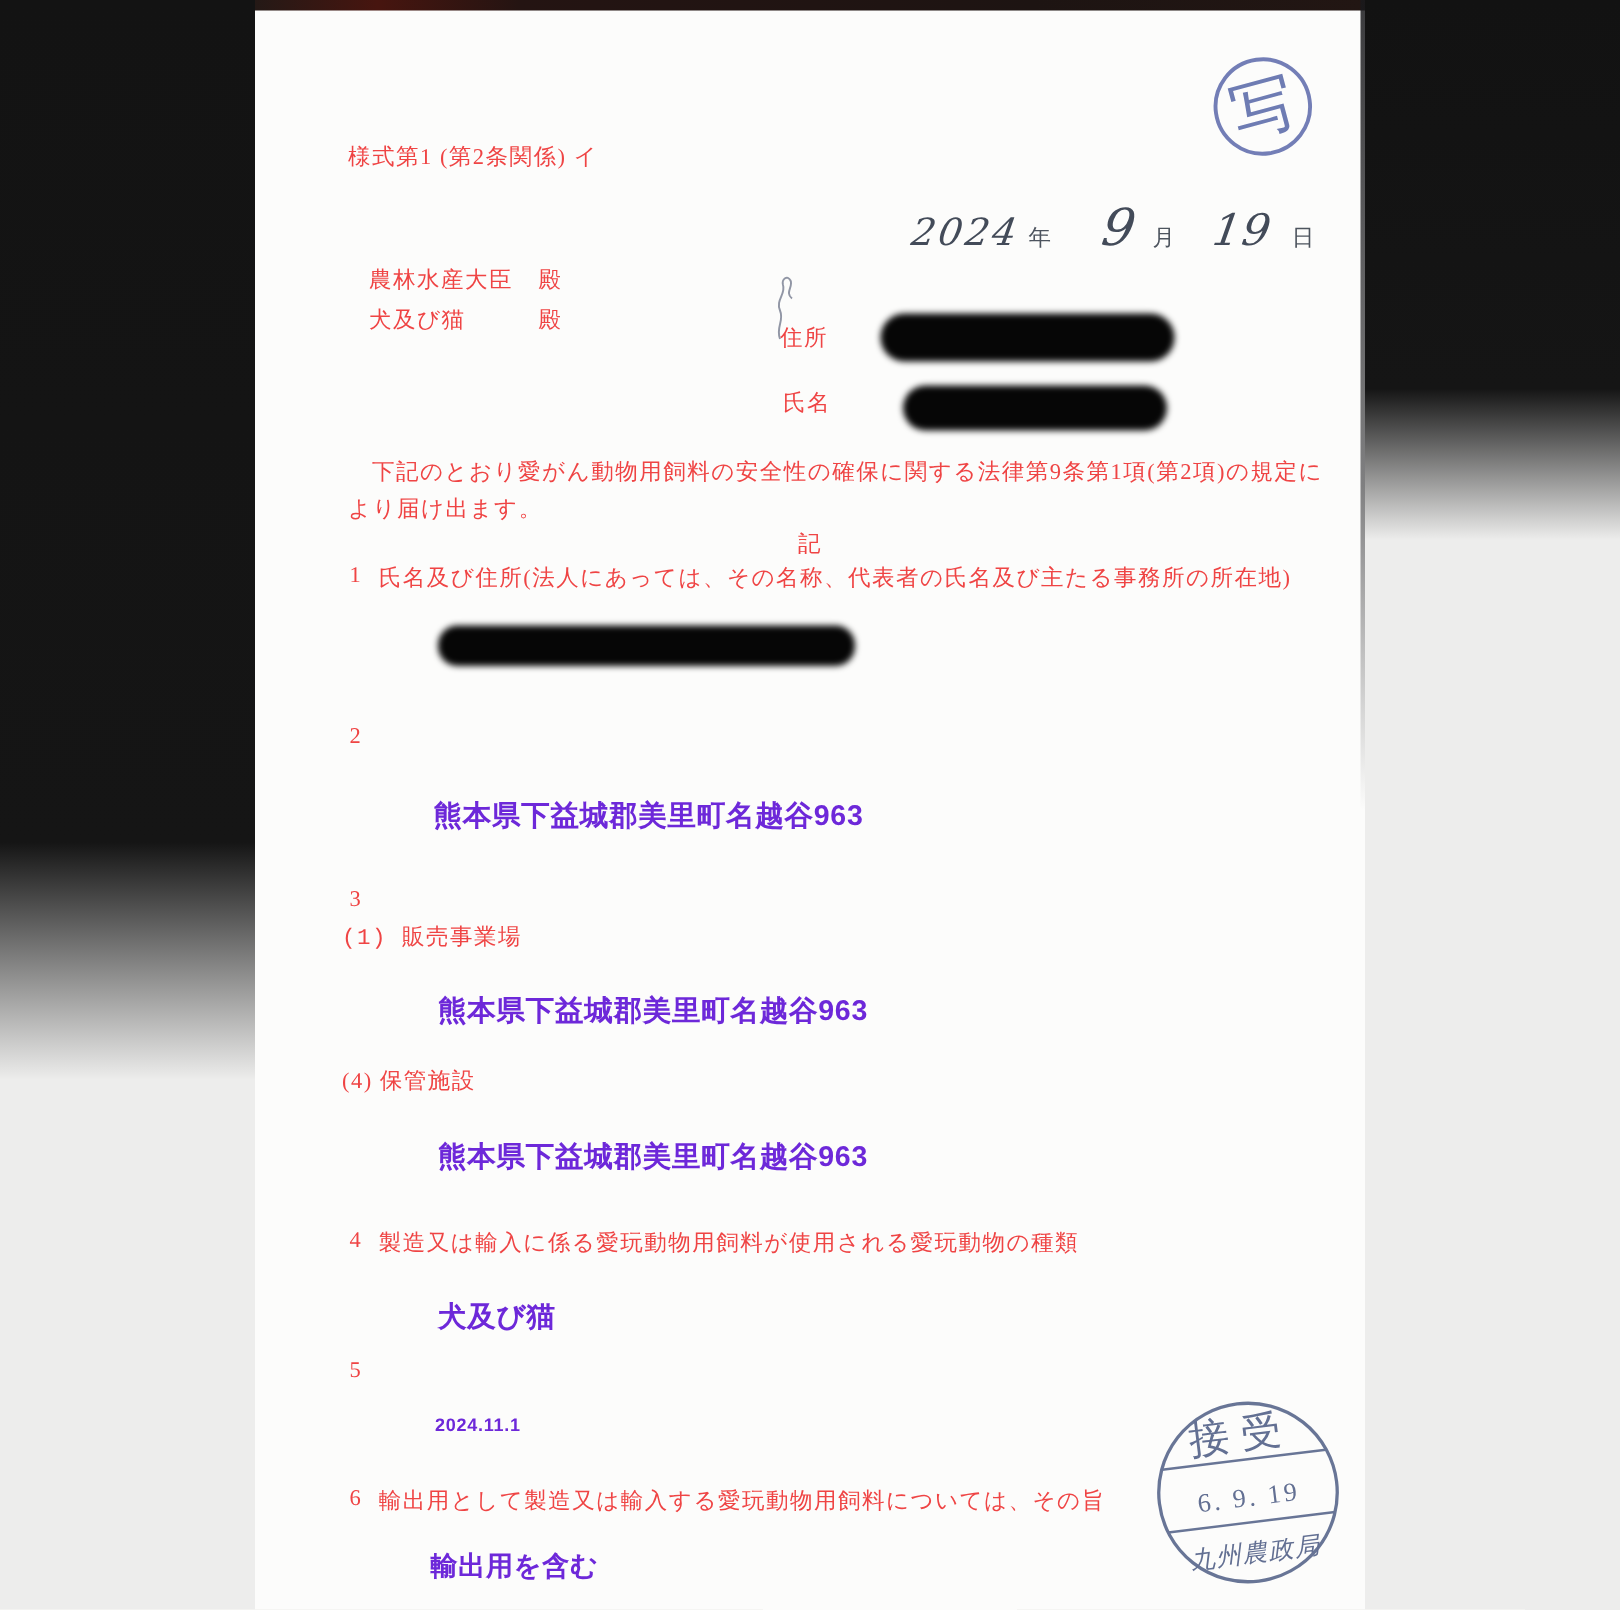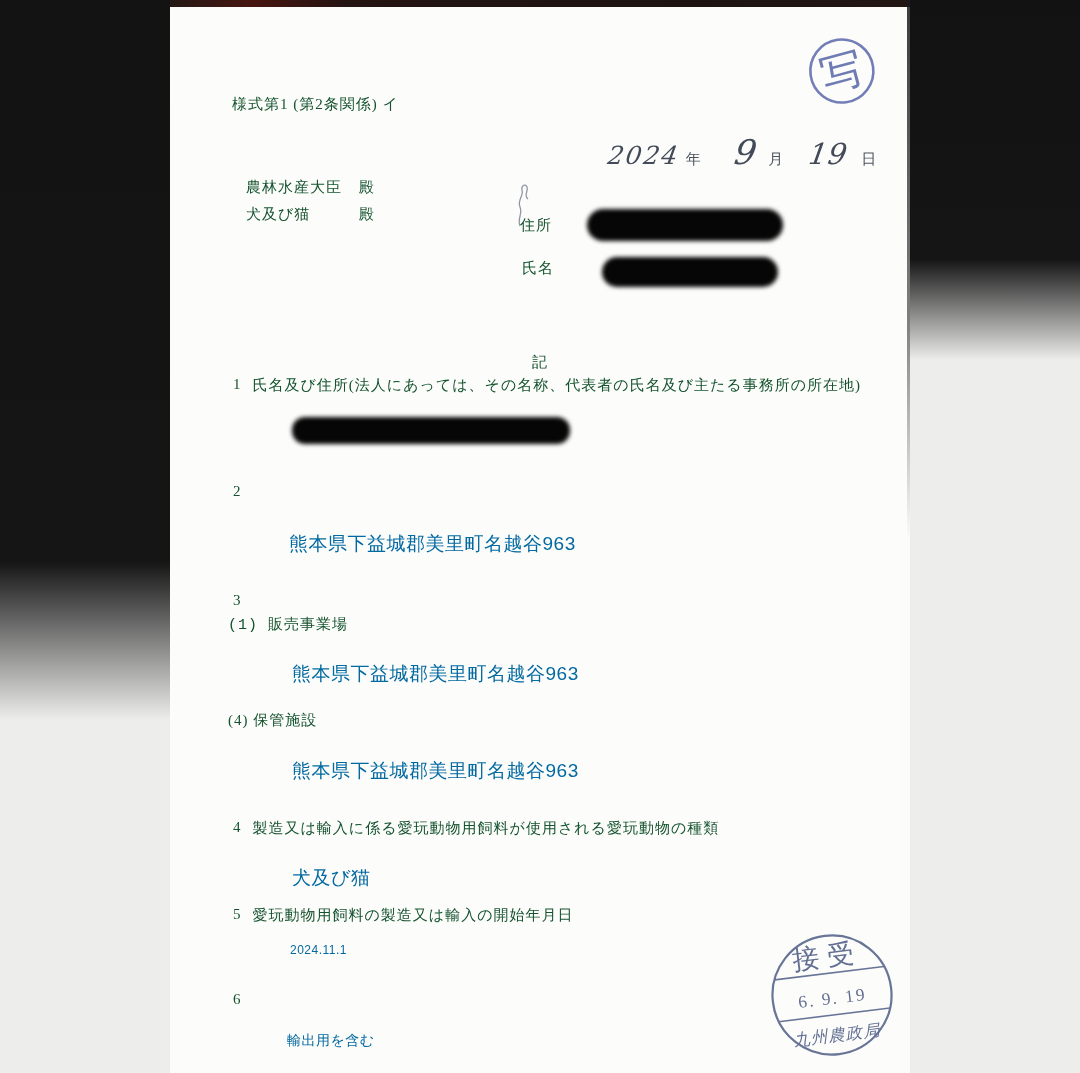--- a/index.html
+++ b/index.html
@@ -24,21 +24,21 @@
   }
   .page-topstrip{
     position:absolute;left:170px;top:0;width:740px;height:7px;
     background:linear-gradient(90deg,#241916 0%,#47150f 11%,#241412 24%,#1d1412 70%,#221613 100%);
   }
   .page-rightedge{
     position:absolute;left:907px;top:0;width:3px;height:540px;
     background:linear-gradient(180deg,rgba(25,25,28,.85) 0%,rgba(25,25,28,.55) 60%,rgba(25,25,28,0) 100%);
   }
   
-  .print{color:#14532d;font-size:15px;letter-spacing:1px;white-space:nowrap;}
+  .print{color:#ef4444;font-size:15px;letter-spacing:1px;white-space:nowrap;}
   .abs{position:absolute;}
   .form-code{left:62px;top:91px;}
   .title{left:252px;top:114px;font-size:15.5px;letter-spacing:1.5px;}
   .struck{text-decoration:line-through;text-decoration-thickness:2.5px;}
   
   .date-line{left:438px;top:128px;display:flex;align-items:baseline;color:#434b59;}
   .hand{font-style:italic;transform:skewX(-9deg);font-family:"DejaVu Serif",serif;}
   .hand-year{font-size:25px;letter-spacing:2px;}
   .hand-month{font-size:34px;}
   .hand-day{font-size:29px;letter-spacing:1px;}
@@ -66,29 +66,29 @@
   .item-1{left:63px;top:372px;width:655px;}
   .item-2{left:63px;top:479px;width:655px;}
   .item-3{left:63px;top:588px;width:655px;}
   .sub-3-1{left:58px;top:611px;font-family:Liberation Mono, monospace;}
   .sub-3-2{left:58px;top:707px;}
   .item-4{left:63px;top:815px;width:655px;}
   .item-5{left:63px;top:902px;width:655px;}
   .item-6{left:63px;top:987px;width:655px;}
   
   .overlay{
-    position:absolute;font-family:"Liberation Sans",sans-serif;font-weight:normal;
-    color:#0369a1;font-size:19px;letter-spacing:0.5px;white-space:nowrap;
+    position:absolute;font-family:"Liberation Sans",sans-serif;font-weight:bold;
+    color:#6d28d9;font-size:19px;letter-spacing:0.5px;white-space:nowrap;
   }
   .val-2{left:119px;top:527px;}
   .val-3a{left:122px;top:657px;}
   .val-3b{left:122px;top:754px;}
   .val-4{left:122px;top:861px;}
   .val-5{left:120px;top:939px;font-size:12px;}
-  .val-6{left:117px;top:1028px;font-size:14px;}
+  .val-6{left:117px;top:1028px;font-size:18px;}
   
   .stamp-copy{position:absolute;left:626px;top:22px;}
   .stamp-reception{position:absolute;left:592px;top:921px;}
   .scribble{position:absolute;left:338px;top:176px;}
 </style>
 </head>
 <body>
 
 <div class="photo">
   <div class="band-left"></div>
@@ -121,20 +121,21 @@
 
     <svg class="scribble" width="30" height="50" viewBox="0 0 30 50">
       <path d="M12,46 C9,38 15,34 12,27 C9,20 16,16 14,10 C13,6 17,3 19,7 C21,11 15,15 20,19" fill="none" stroke="#6d7488" stroke-width="1.3" opacity="0.75"></path>
     </svg>
 
     <div class="abs print addr-label">住所</div>
     <div class="abs print name-label">氏名</div>
     <div class="redact redact-addr"></div>
     <div class="redact redact-name"></div>
 
+    <div class="abs print body-par">下記のとおり愛がん動物用飼料の安全性の確保に関する法律第9条第1項(第2項)の規定により届け出ます。</div>
 
     <div class="abs print record-heading">記</div>
 
     <div class="abs print item item-1">
       <span class="no">1</span>
       <span>氏名及び住所(法人にあっては、その名称、代表者の氏名及び主たる事務所の所在地)</span>
     </div>
     <div class="redact redact-item1"></div>
 
     <div class="abs print item item-2">
@@ -151,26 +152,26 @@
     <div class="overlay val-3b">熊本県下益城郡美里町名越谷963</div>
 
     <div class="abs print item item-4">
       <span class="no">4</span>
       <span>製造又は輸入に係る愛玩動物用飼料が使用される愛玩動物の種類</span>
     </div>
     <div class="overlay val-4">犬及び猫</div>
 
     <div class="abs print item item-5">
       <span class="no">5</span>
-      <span>愛玩動物用飼料の製造又は輸入の開始年月日</span>
     </div>
     <div class="overlay val-5">2024.11.1</div>
 
     <div class="abs print item item-6">
       <span class="no">6</span>
+      <span>輸出用として製造又は輸入する愛玩動物用飼料については、その旨</span>
     </div>
     <div class="overlay val-6">輸出用を含む</div>
 
     <svg class="stamp-copy" width="92" height="92" viewBox="0 0 92 92">
       <g transform="rotate(-8 46 46)" opacity="0.82">
         <circle cx="46" cy="45" r="31.5" fill="none" stroke="#5563a8" stroke-width="2.6"></circle>
         <text x="46" y="60" text-anchor="middle" font-size="42" fill="#5060a4" font-family="'Liberation Serif',serif" transform="rotate(-7 46 46)">写</text>
       </g>
     </svg>
 

